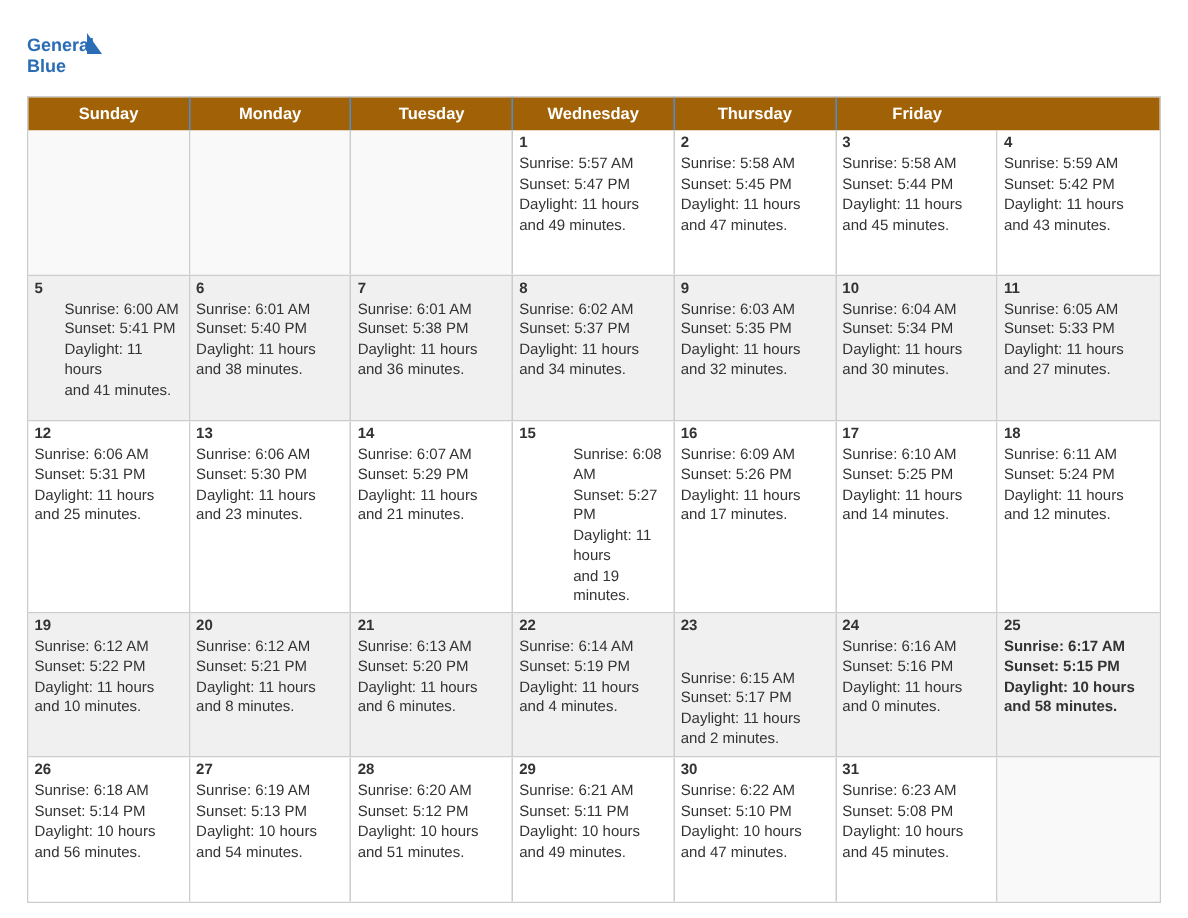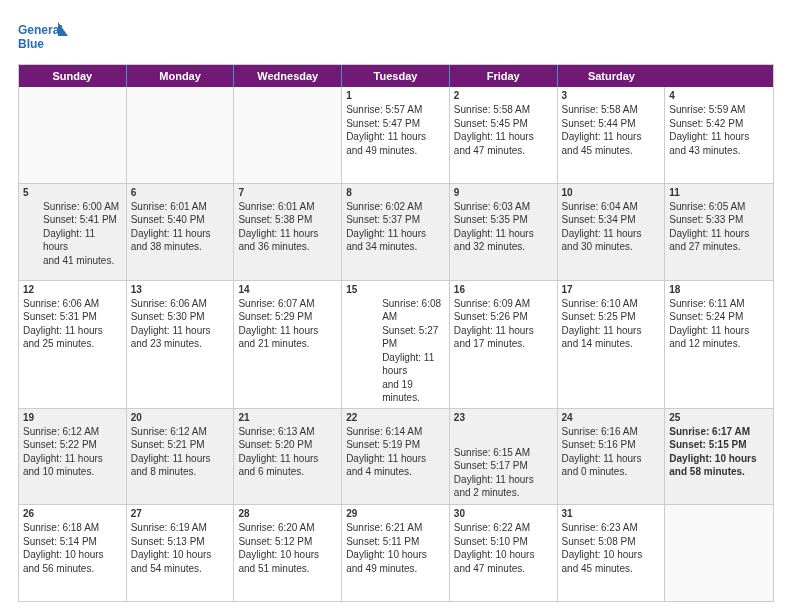--- a/index.html
+++ b/index.html
@@ -43,21 +43,21 @@
     }
     .calendar {
       flex: 1;
       display: flex;
       flex-direction: column;
       border: 1px solid #ccc;
     }
     .cal-header-row {
       display: grid;
       grid-template-columns: repeat(7, 1fr);
-      background: #701a75;
+      background: #a16207;
     }
     .cal-header-cell {
       color: #fff;
       font-size: 11px;
       font-weight: bold;
       text-align: center;
       padding: 5px 2px;
       border-right: 1px solid #4a8fd5;
     }
     .cal-header-cell:last-child { border-right: none; }
@@ -112,24 +112,24 @@
     <div class="title-block">
       <div class="month-title"></div>
       <div class="subtitle"></div>
     </div>
   </div>
 
   <div class="calendar">
     <div class="cal-header-row">
     <div class="cal-header-cell">Sunday</div>
         <div class="cal-header-cell">Monday</div>
+        <div class="cal-header-cell">Tuesday</div>
         <div class="cal-header-cell">Wednesday</div>
-        <div class="cal-header-cell">Tuesday</div>
+        <div class="cal-header-cell">Thursday</div>
         <div class="cal-header-cell">Friday</div>
-        <div class="cal-header-cell">Saturday</div>
       </div>
     <div class="cal-body">
     <div class="cal-row">
           <div class="cal-cell empty"></div>
           <div class="cal-cell empty"></div>
           <div class="cal-cell empty"></div>
           <div class="cal-cell">
             <div class="day-num">1</div>
             <div class="day-info" style="white-space: pre-line;">Sunrise: 5:57 AM
 Sunset: 5:47 PM

